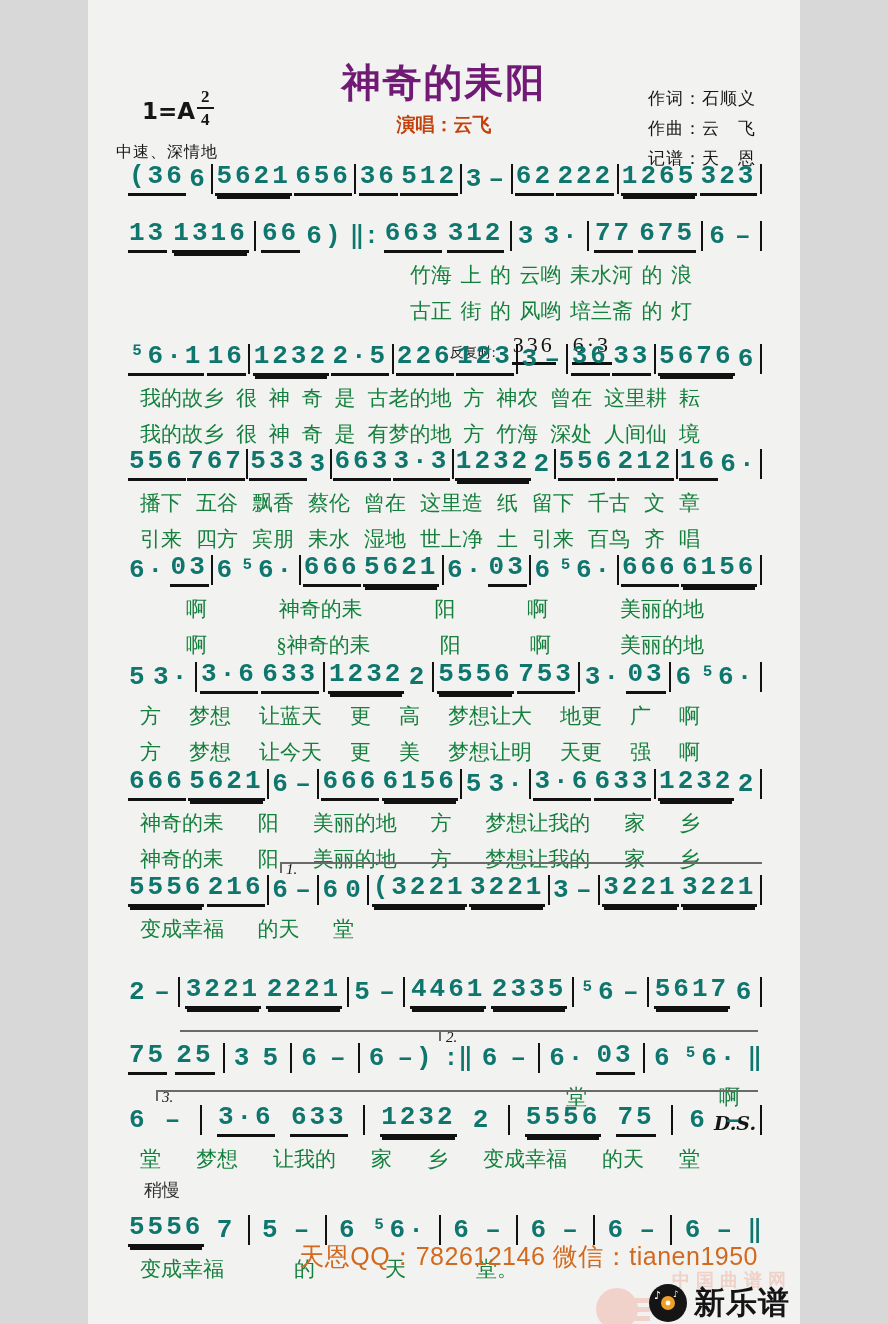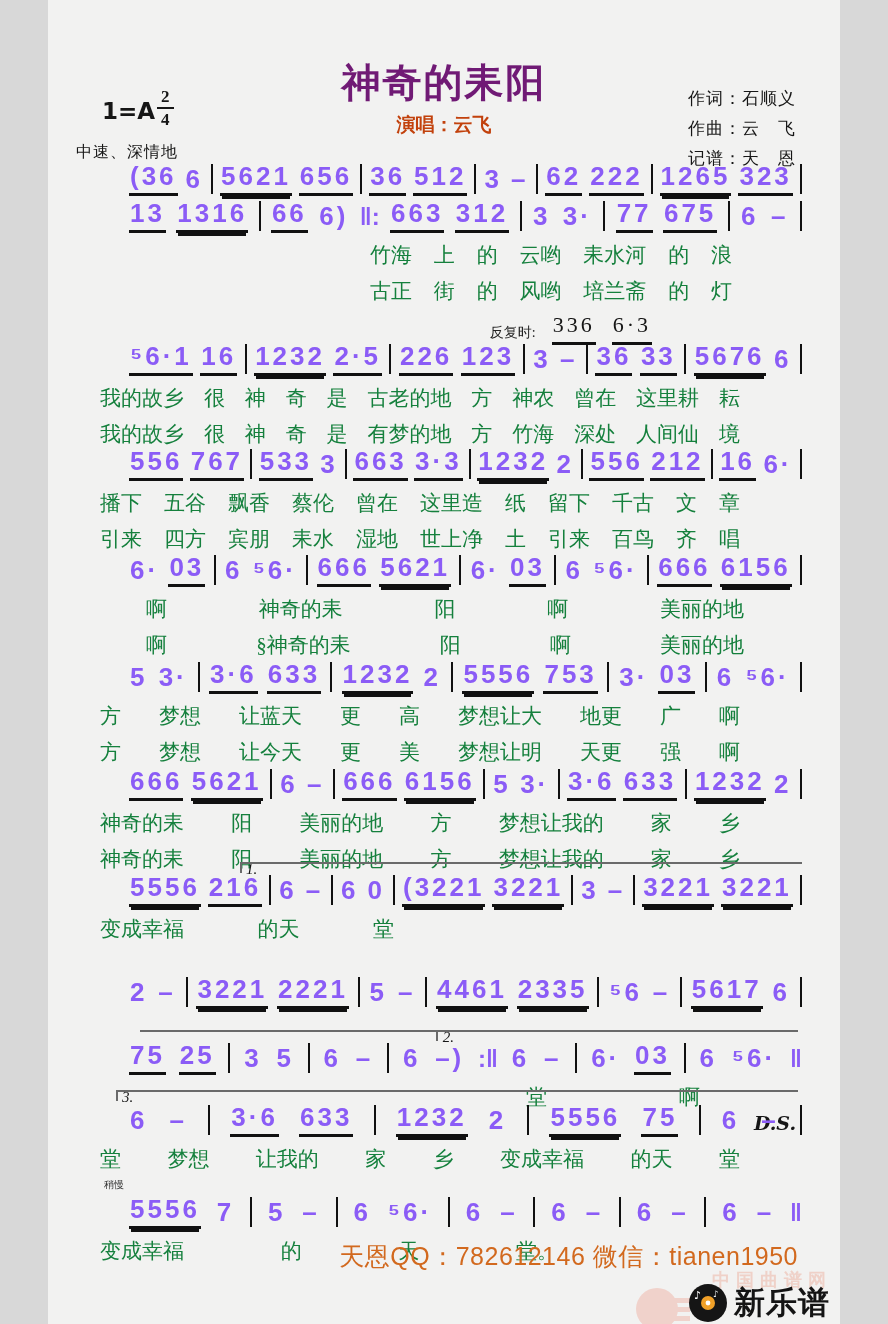--- a/index.html
+++ b/index.html
@@ -1,43 +1,43 @@
 <!DOCTYPE html>
 <html><head>
 <meta charset="utf-8">
 <style>
   html,body{margin:0;padding:0;background:#d8d8d8;}
-  .page{position:relative;width:792px;height:1324px;margin:0 auto;background:#f2f2f1;overflow:hidden;
+  .page{position:relative;width:712px;height:1324px;margin:0 auto;background:#f2f2f1;overflow:hidden;
         font-family:"Liberation Serif",serif;color:#161616;}
   
   .keyblock{position:absolute;left:54px;top:88px;}
   .keysig{font-family:"DejaVu Sans",sans-serif;font-weight:bold;font-size:23px;}
   .frac{display:inline-block;text-align:center;vertical-align:-6px;font-size:17px;font-weight:bold;line-height:1;margin-left:2px;}
   .frac .top{display:block;border-bottom:2px solid #161616;padding:0 4px 2px;}
   .frac .bot{display:block;padding-top:2px;}
   .tempo-main{position:absolute;left:28px;top:142px;font-size:16px;letter-spacing:1px;}
   .title{position:absolute;left:0;right:0;top:56px;text-align:center;margin:0;
          font-family:Liberation Mono, monospace;font-size:39px;font-weight:700;letter-spacing:2px;color:#701a75;}
   .subtitle{position:absolute;left:0;right:0;top:112px;text-align:center;
          font-family:"Liberation Sans",sans-serif;font-size:19px;font-weight:600;color:#c2410c;}
   .credits{position:absolute;right:44px;top:84px;text-align:left;font-size:17px;line-height:30px;letter-spacing:1px;}
   
   .system{position:absolute;left:40px;right:38px;}
   .notes{display:flex;justify-content:space-between;align-items:flex-end;
-         font-family:Liberation Sans, sans-serif;font-weight:bold;font-size:26px;line-height:1;color:#8b5cf6;margin-left:41px;}
+         font-family:Liberation Mono, monospace;font-weight:bold;font-size:26px;line-height:1;color:#0f766e;}
   .note{letter-spacing:3px;padding:0 1px 4px;white-space:nowrap;}
   .u1{border-bottom:3px solid #111;}
   .u2{border-bottom:3px solid #111;box-shadow:0 5px 0 -2px #111;}
   .bar{width:2px;background:#111;height:30px;margin-bottom:2px;}
   .dbar{font-size:24px;padding-bottom:4px;letter-spacing:0;}
   .lyr{display:flex;justify-content:space-between;margin-top:9px;font-size:21px;line-height:1.3;
        padding-left:12px;padding-right:62px;color:#15803d;}
   .lyr .w{white-space:nowrap;}
   
-  .s1{top:163px;} .s2{top:200px;} .s3{top:343px;} .s4{top:448px;} .s5{top:554px;}
+  .s1{top:163px;} .s2{top:220px;} .s3{top:343px;} .s4{top:448px;} .s5{top:554px;}
   .s6{top:661px;} .s7{top:768px;} .s8{top:860px;} .s9{top:976px;} .s10{top:1028px;}
   .s11{top:1088px;} .s12{top:1178px;}
   
   .s2 .lyr{padding-left:282px;padding-right:70px;}
   .s5 .lyr{padding-left:58px;padding-right:58px;}
   .s8 .lyr{padding-right:408px;}
   .s10 .lyr{justify-content:flex-start;gap:132px;padding-left:438px;}
   .s12 .lyr{padding-right:244px;}
   
   .volta{position:absolute;top:2px;height:9px;border-top:2px solid #6a6a6a;}
@@ -45,21 +45,21 @@
   .volta-label{position:absolute;top:-3px;left:6px;font-size:15px;font-style:italic;background:transparent;}
   .s8 .volta{left:152px;right:0;}
   .s8 .notes{margin-top:14px;}
   .s10 .volta{left:52px;right:4px;}
   .s10 .volta::before{display:none;}
   .s10 .volta-label{left:46%;}
   .s10 .volta-label::before{content:"";position:absolute;left:-7px;top:1px;height:11px;border-left:2px solid #6a6a6a;}
   .s10 .notes{margin-top:14px;}
   .s11 .volta{left:28px;right:4px;}
   .s11 .notes{margin-top:16px;}
-  .tempo-small{font-size:10px;color:#333;padding-left:16px;margin-bottom:4px;}
+  .tempo-small{font-size:18px;color:#333;padding-left:16px;margin-bottom:12px;}
   .annot{display:flex;justify-content:flex-end;align-items:flex-end;gap:16px;padding-right:150px;margin-top:6px;}
   .annot-label{font-size:14px;color:#222;padding-bottom:3px;}
   .note.small{font-size:22px;}
   .ds{position:absolute;right:6px;top:84px;font-family:"DejaVu Serif",serif;font-style:italic;font-weight:bold;font-size:19px;}
   
   .contact{position:absolute;top:1240px;right:42px;font-family:"Liberation Sans",sans-serif;
            font-size:25px;color:#d2691e;letter-spacing:0.5px;}
   .logo{position:absolute;right:10px;top:1282px;display:flex;align-items:center;gap:6px;}
   .logo-text{font-family:"Liberation Sans",sans-serif;font-size:31px;font-weight:900;color:#141414;letter-spacing:1px;}
   .wm{position:absolute;right:150px;top:1288px;opacity:.5;display:flex;align-items:center;gap:4px;}

